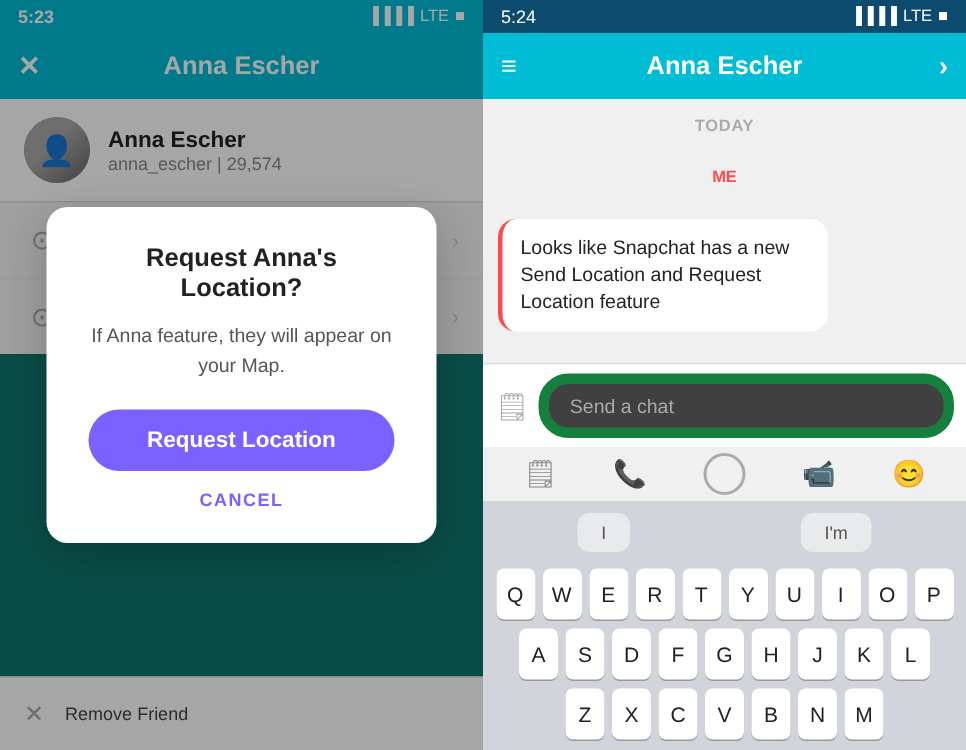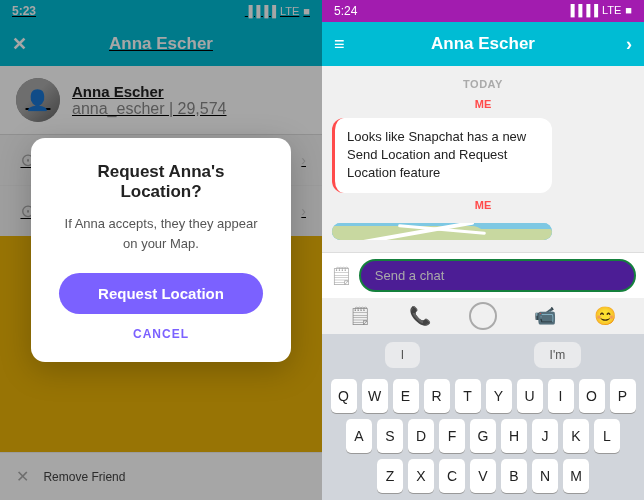--- a/index.html
+++ b/index.html
@@ -9,25 +9,24 @@
       font-family: -apple-system, 'Helvetica Neue', Arial, sans-serif;
       display: flex;
       overflow: hidden;
       background: #000;
     }
 
     
     .left-panel {
       width: 322px;
       height: 500px;
-      background: #eab308;
+      background: #0f766e;
       display: flex;
       flex-direction: column;
       position: relative;
-      text-decoration: underline;
     }
 
     .status-bar {
       background: #00BCD4;
       color: white;
       font-size: 12px;
       padding: 4px 12px;
       display: flex;
       justify-content: space-between;
       align-items: center;
@@ -80,21 +79,21 @@
       height: 44px;
       background: linear-gradient(135deg, #aaa 40%, #666 100%);
       border-radius: 50%;
       display: flex;
       align-items: center;
       justify-content: center;
       color: #fff;
       font-size: 20px;
     }
     .profile-info .name { font-size: 15px; font-weight: 600; color: #222; }
-    .profile-info .username { font-size: 16px; color: #888; }
+    .profile-info .username { font-size: 12px; color: #888; }
 
     .menu-list { background: white; margin-top: 0; }
     .menu-item {
       display: flex;
       align-items: center;
       padding: 14px 16px;
       border-bottom: 1px solid #eee;
       gap: 14px;
       cursor: pointer;
       background: #f5f5f5;
@@ -175,27 +174,27 @@
     
     .right-panel {
       width: 322px;
       height: 500px;
       background: #e8e8e8;
       display: flex;
       flex-direction: column;
     }
 
     .right-status-bar {
-      background: #a21caf;
+      background: #0c4a6e;
       color: white;
       font-size: 12px;
       padding: 4px 12px;
       display: flex;
       justify-content: space-between;
-      align-items: flex-start;
+      align-items: center;
       height: 22px;
     }
 
     .right-header-bar {
       background: #00BCD4;
       color: white;
       text-align: center;
       padding: 10px 12px;
       font-size: 17px;
       font-weight: 600;
@@ -219,21 +218,21 @@
       color: white;
       cursor: pointer;
     }
 
     .chat-area {
       flex: 1;
       overflow-y: auto;
       padding: 8px 10px;
       display: flex;
       flex-direction: column;
-      gap: 6px;
+      gap: 20px;
       background: #f0f0f0;
     }
     .date-label {
       text-align: center;
       font-size: 11px;
       color: #aaa;
       font-weight: 600;
       letter-spacing: 0.5px;
       margin: 4px 0 2px;
     }
@@ -320,26 +319,26 @@
     .chat-input-row {
       background: white;
       border-top: 1px solid #ddd;
       padding: 6px 8px;
       display: flex;
       align-items: center;
       gap: 6px;
     }
     .chat-input {
       flex: 1;
-      border: 2px solid #15803d;
+      border: 7px solid #15803d;
       border-radius: 20px;
       padding: 7px 14px;
       font-size: 13px;
       color: #aaa;
-      background: #4c1d95;
+      background: #404040;
     }
 
     .quick-actions {
       background: #d1d5db;
       display: flex;
       justify-content: space-around;
       padding: 8px 6px;
     }
     .quick-action-btn {
       font-size: 12px;
@@ -428,21 +427,21 @@
   </div>
 
   <div class="remove-friend-row">
     <span class="remove-icon">✕</span>
     <span class="remove-label">Remove Friend</span>
   </div>
 
   <div class="modal-overlay">
     <div class="modal-box">
       <div class="modal-title">Request Anna's Location?</div>
-      <div class="modal-body">If Anna accepts, they they appear on your Map.</div>
+      <div class="modal-body">If Anna feature, they will appear on your Map.</div>
       <button class="modal-btn-primary">Request Location</button>
       <button class="modal-btn-cancel">CANCEL</button>
     </div>
   </div>
 </div>
 
 <div class="right-panel">
 
   <div class="right-status-bar">
     <span>5:24</span>

